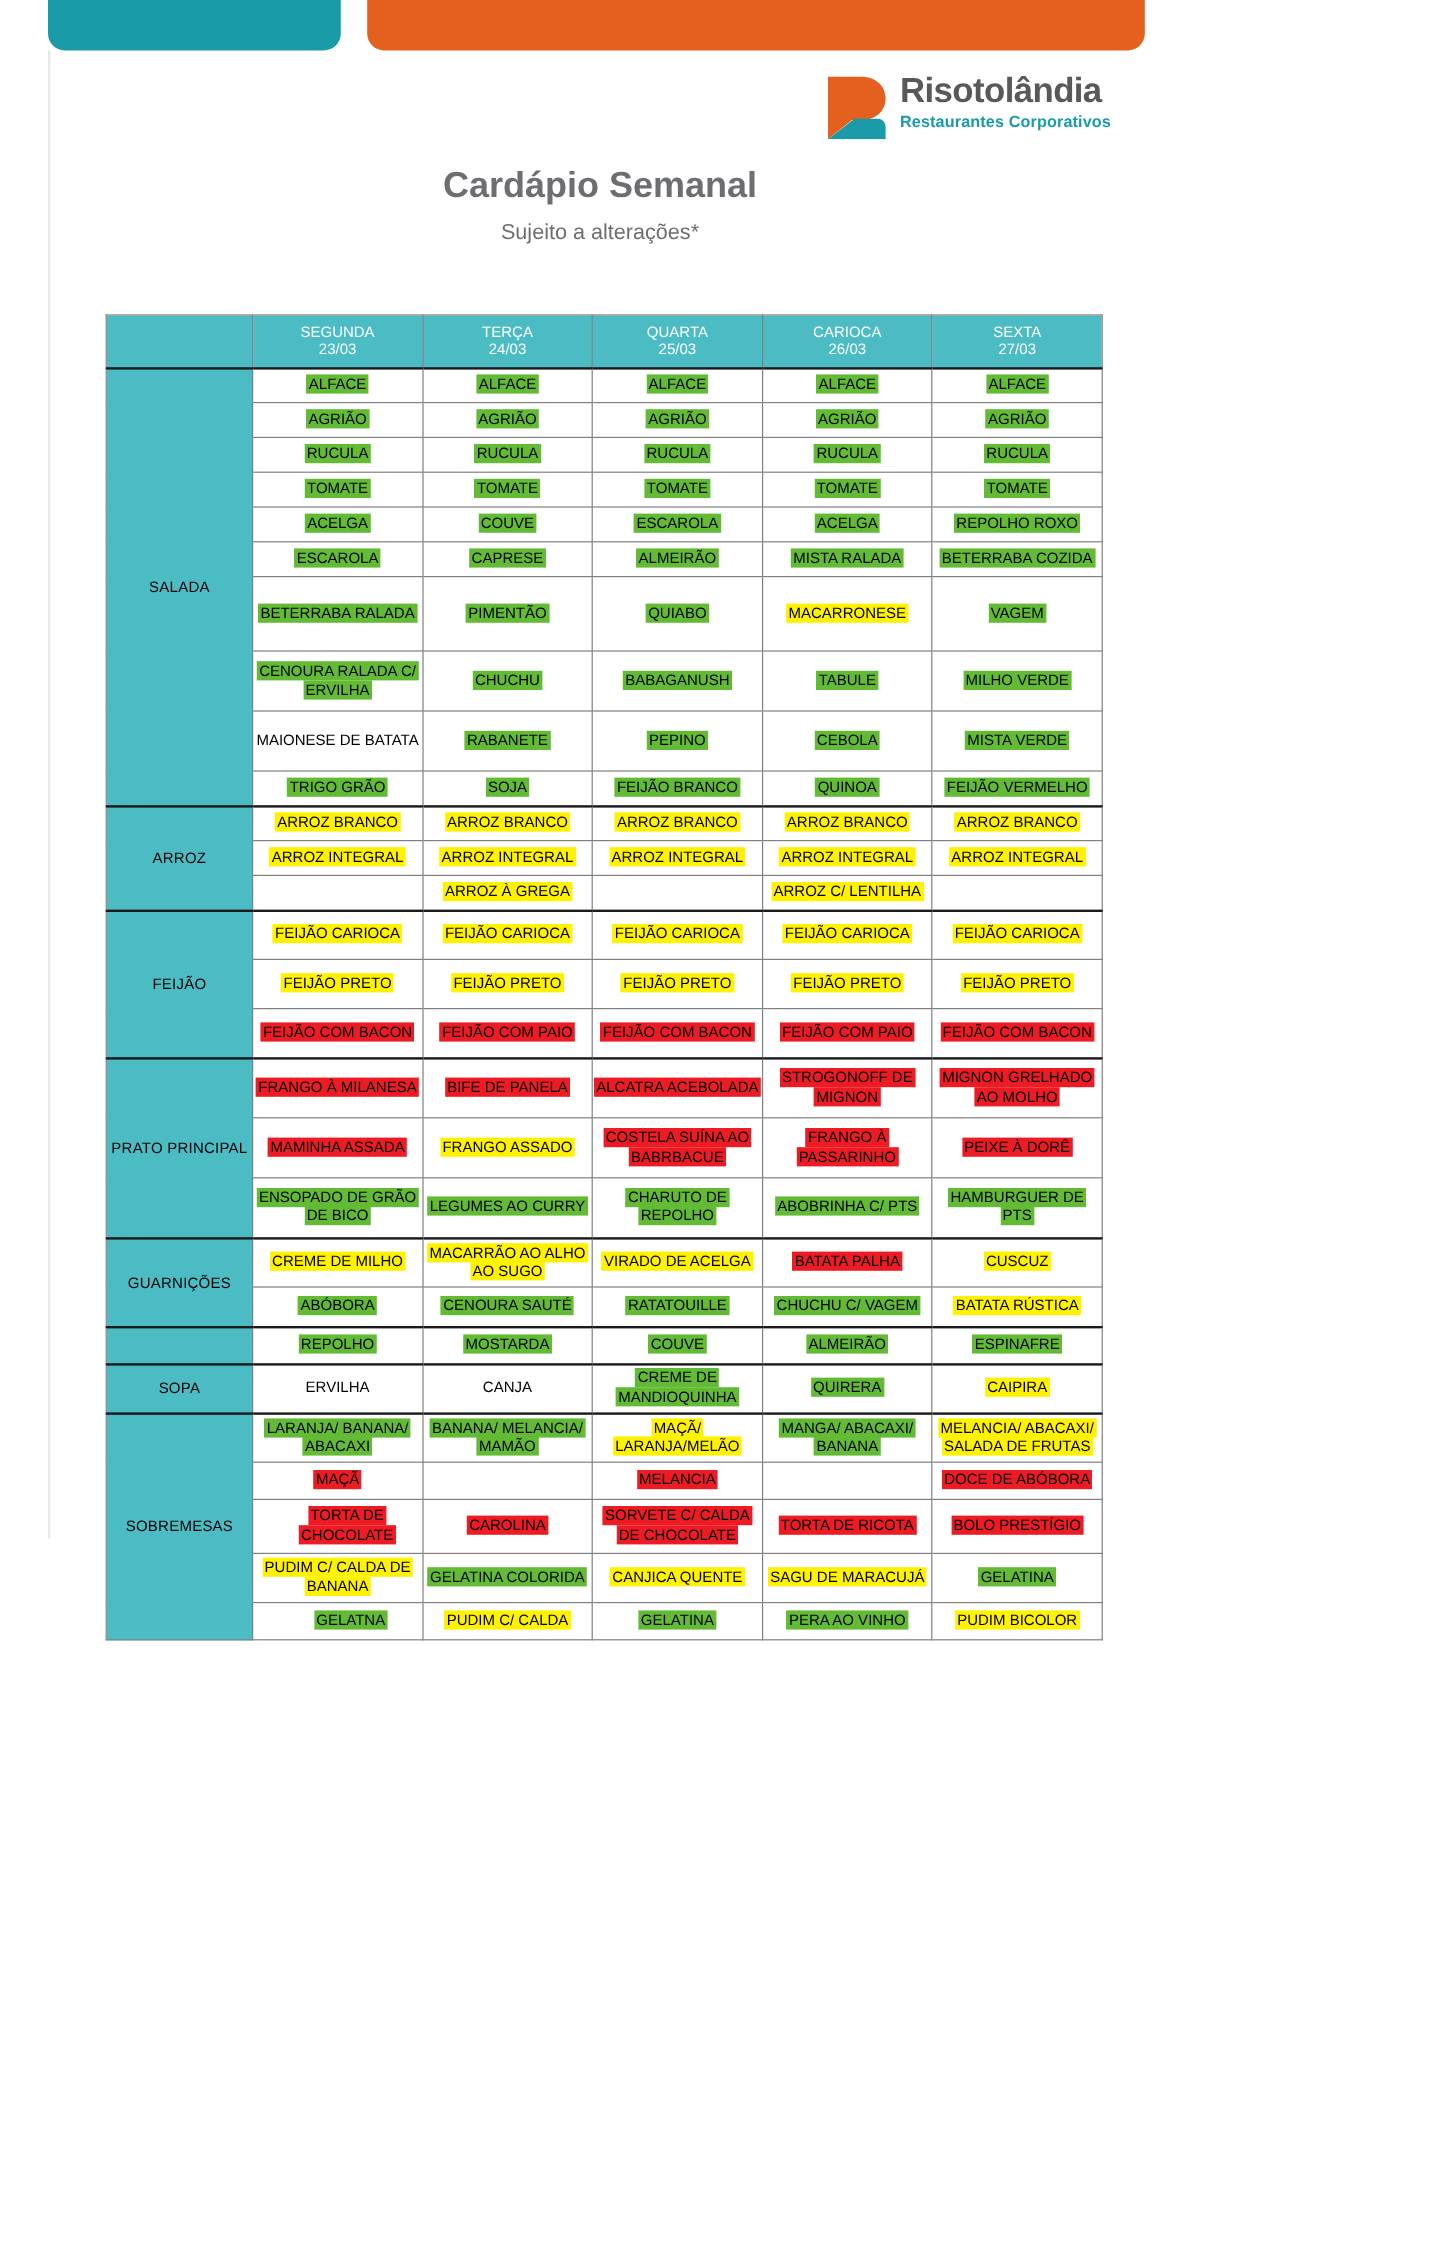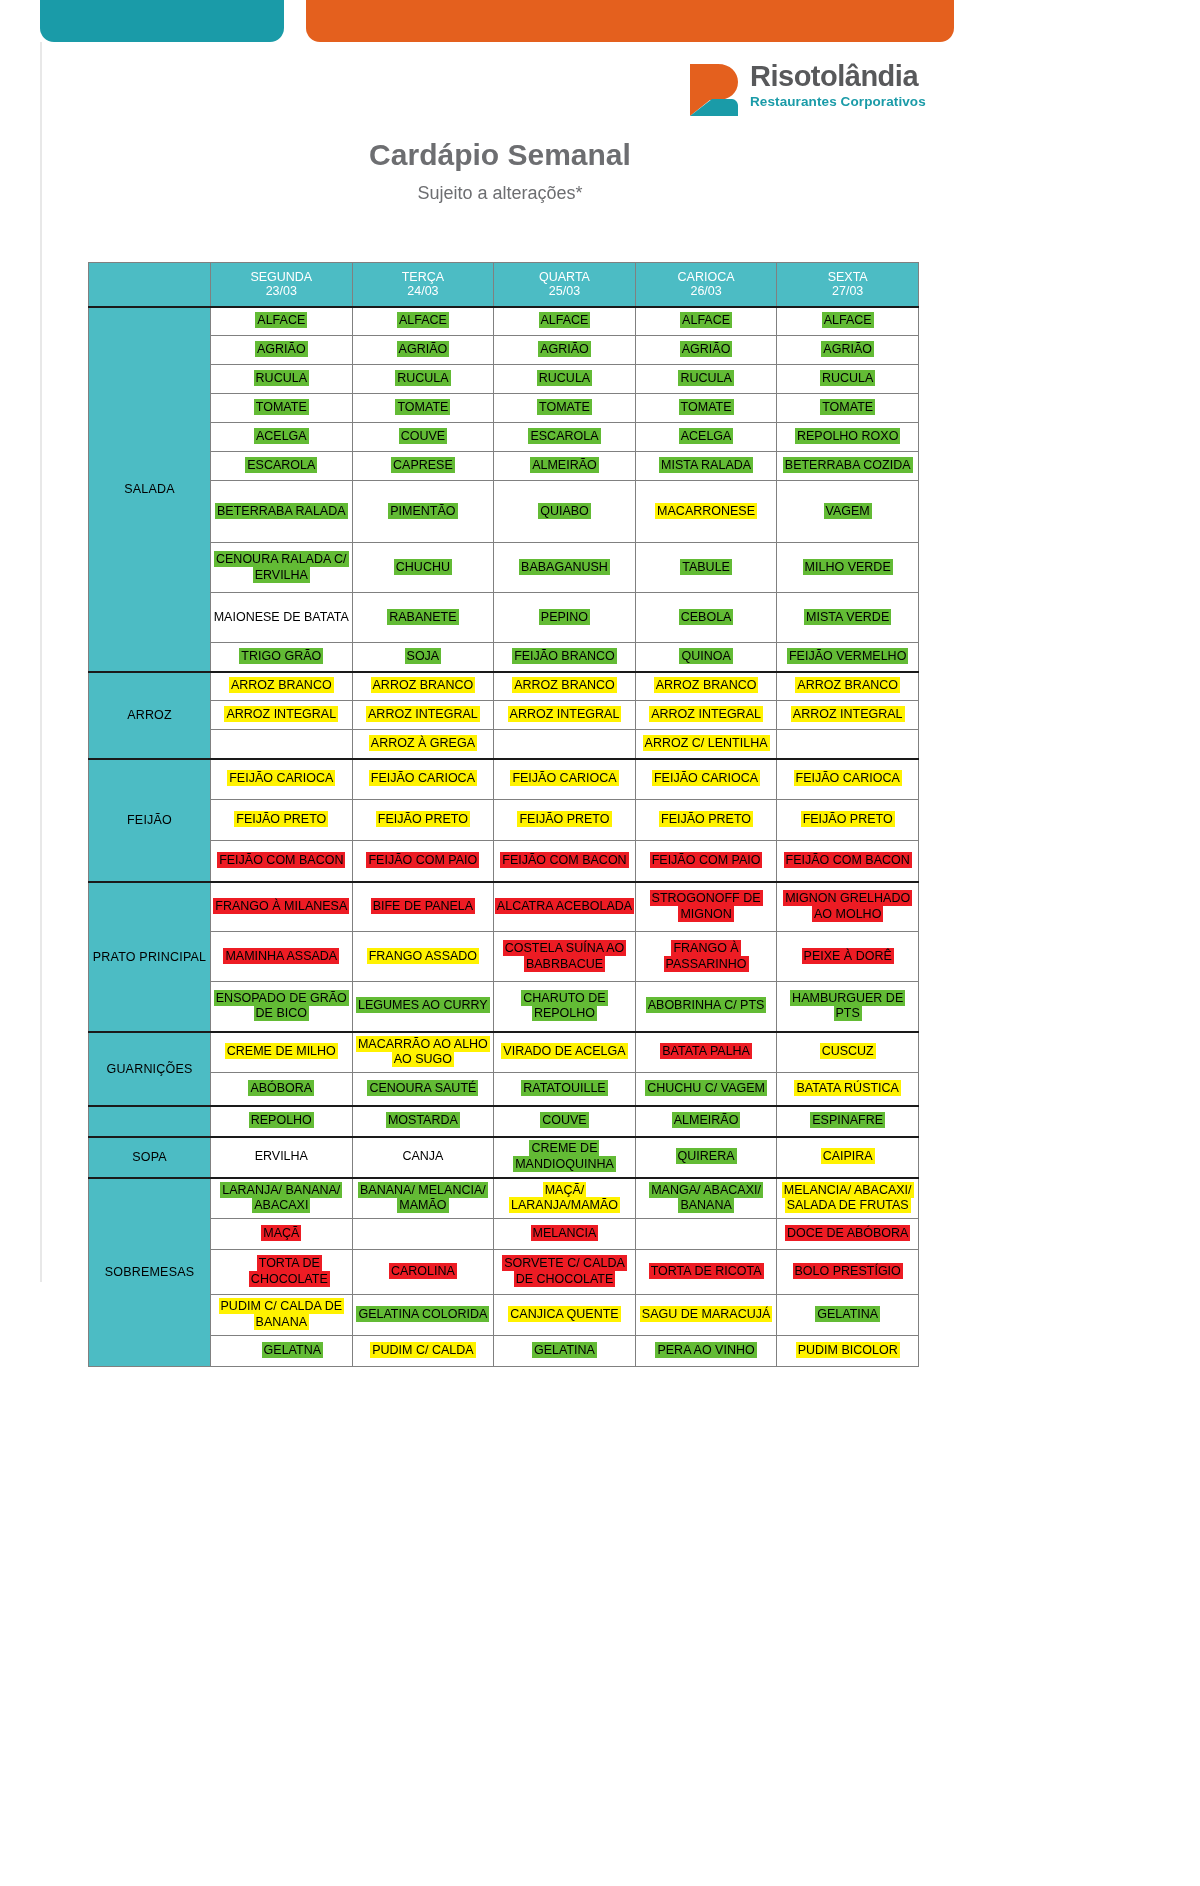--- a/index.html
+++ b/index.html
@@ -366,21 +366,21 @@
           <td class="cell" style="height: 41px;"><span class="chip none">ERVILHA</span></td>
           <td class="cell" style="height: 41px;"><span class="chip none">CANJA</span></td>
           <td class="cell" style="height: 41px;"><span class="chip green">CREME DE MANDIOQUINHA</span></td>
           <td class="cell" style="height: 41px;"><span class="chip green">QUIRERA</span></td>
           <td class="cell" style="height: 41px;"><span class="chip yellow">CAIPIRA</span></td>
         </tr>
         <tr class="sec-top">
           <td class="label" rowspan="5">SOBREMESAS</td>
           <td class="cell" style="height: 41px;"><span class="chip green">LARANJA/ BANANA/ ABACAXI</span></td>
           <td class="cell" style="height: 41px;"><span class="chip green">BANANA/ MELANCIA/ MAMÃO</span></td>
-          <td class="cell" style="height: 41px;"><span class="chip yellow">MAÇÃ/ LARANJA/MAMÃO</span></td>
+          <td class="cell" style="height: 41px;"><span class="chip yellow">MAÇÃ/ LARANJA/MELÃO</span></td>
           <td class="cell" style="height: 41px;"><span class="chip green">MANGA/ ABACAXI/ BANANA</span></td>
           <td class="cell" style="height: 41px;"><span class="chip yellow">MELANCIA/ ABACAXI/ SALADA DE FRUTAS</span></td>
         </tr>
         <tr>
           <td class="cell" style="height: 31px;"><span class="chip red">MAÇÃ</span></td>
           <td class="cell" style="height: 31px;"><span class="chip empty"></span></td>
           <td class="cell" style="height: 31px;"><span class="chip red">MELANCIA</span></td>
           <td class="cell" style="height: 31px;"><span class="chip empty"></span></td>
           <td class="cell" style="height: 31px;"><span class="chip red">DOCE DE ABÓBORA</span></td>
         </tr>

